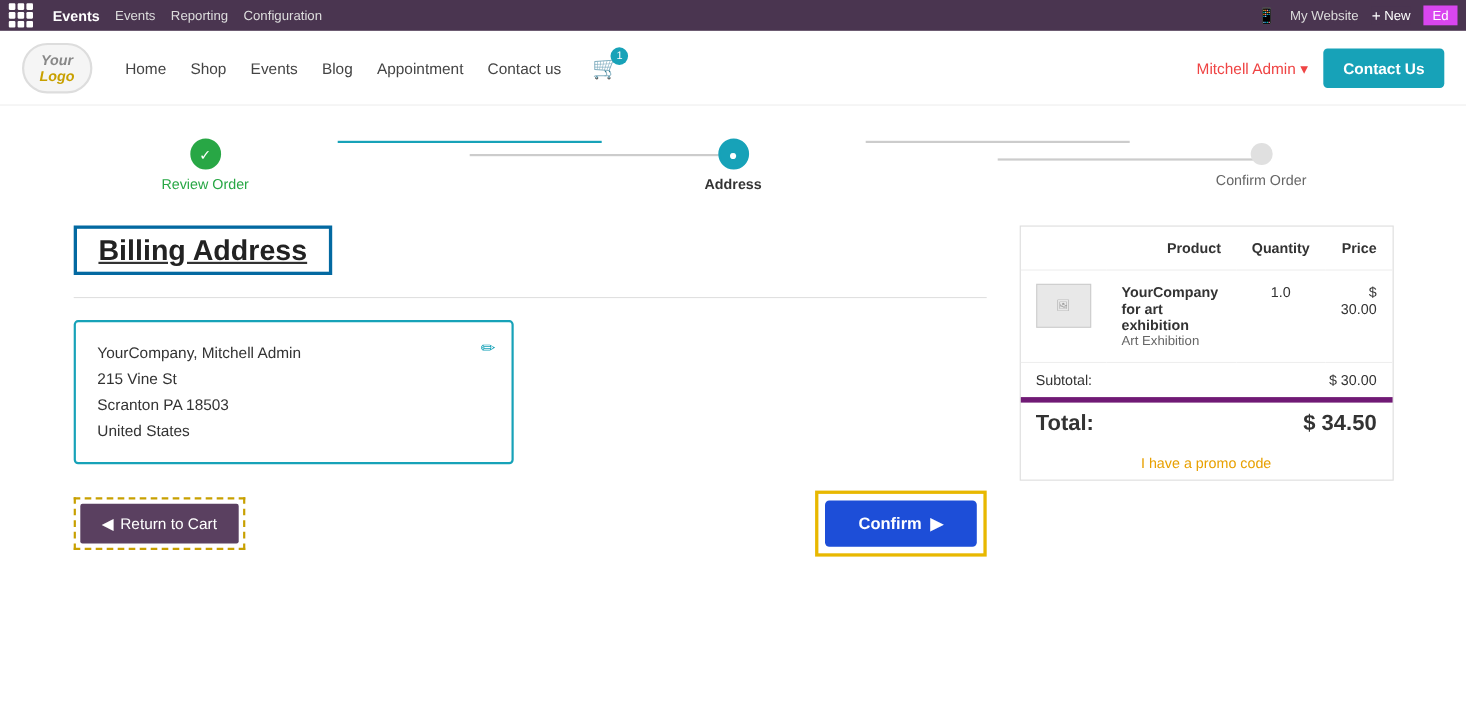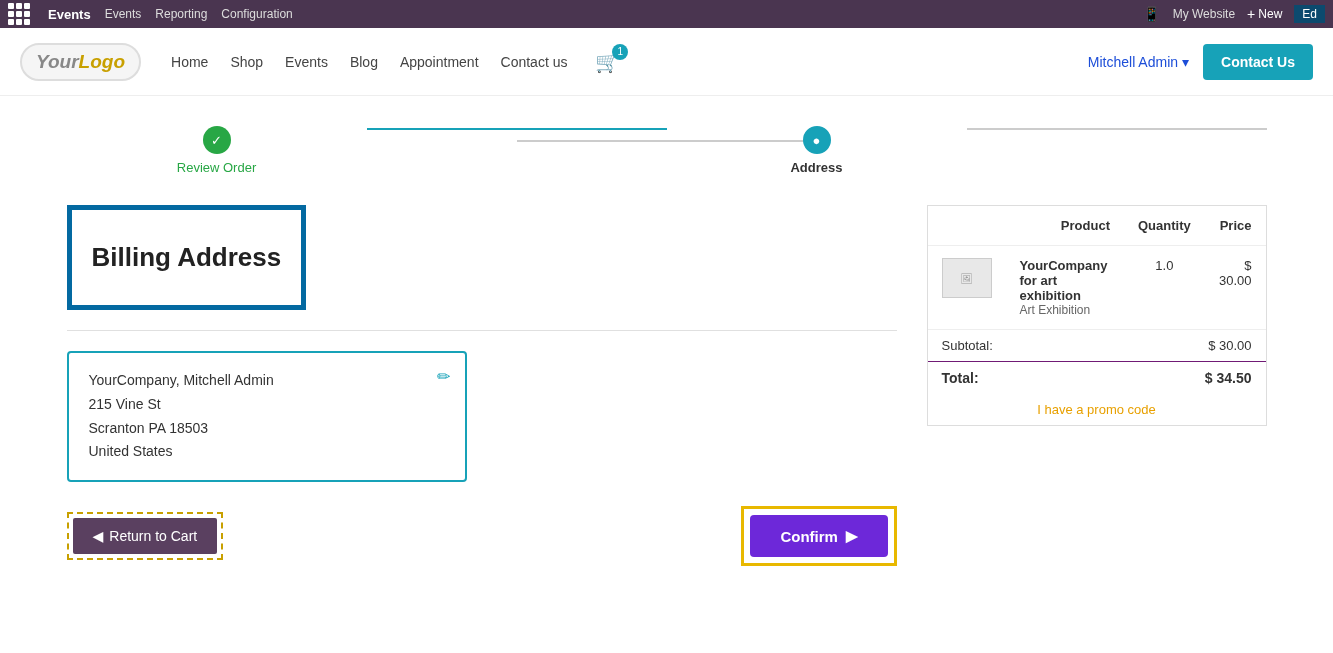--- a/index.html
+++ b/index.html
@@ -28,21 +28,21 @@
     .new-btn {
       background: #4a3550;
       border: none;
       color: #fff;
       font-size: 12px;
       cursor: pointer;
       display: flex; align-items: center; gap: 3px;
     }
     .new-btn .plus { font-size: 14px; }
     .edit-btn {
-      background: #0c4a6e;
+      background: #d946ef;
       color: #fff;
       border: none;
       padding: 2px 8px;
       font-size: 12px;
       cursor: pointer;
     }
 
     
     .website-nav {
       background: #fff;
@@ -51,44 +51,45 @@
       display: flex;
       align-items: center;
       padding: 0 20px;
       gap: 30px;
     }
     .logo-area {
       display: flex; align-items: center;
       background: #f5f5f5;
       border-radius: 50px;
       padding: 6px 14px;
-      font-size: 19px;
+      font-size: 13px;
       font-style: italic;
       color: #555;
       font-weight: bold;
       border: 2px solid #ddd;
+      flex-direction: column;
     }
     .logo-area .your { color: #888; }
     .logo-area .logo { color: #c8a000; }
     .nav-links { display: flex; gap: 22px; align-items: center; }
     .nav-links a { text-decoration: none; color: #444; font-size: 14px; }
     .cart-area { position: relative; margin-left: 6px; }
     .cart-icon { font-size: 20px; color: #555; }
     .cart-badge {
       position: absolute;
       top: -6px; right: -8px;
       background: #17a2b8;
       color: #fff;
       border-radius: 50%;
       font-size: 10px;
       width: 16px; height: 16px;
       display: flex; align-items: center; justify-content: center;
     }
     .nav-right { margin-left: auto; display: flex; align-items: center; gap: 14px; }
-    .user-btn { font-size: 14px; color: #1d4ed8; background: none; border: none; cursor: pointer; display: flex; align-items: center; gap: 4px; }
+    .user-btn { font-size: 14px; color: #ef4444; background: none; border: none; cursor: pointer; display: flex; align-items: center; gap: 4px; }
     .contact-us-btn {
       background: #17a2b8;
       color: #fff;
       border: none;
       padding: 10px 18px;
       border-radius: 4px;
       font-size: 14px;
       cursor: pointer;
       font-weight: bold;
     }
@@ -147,24 +148,25 @@
       display: flex;
       gap: 30px;
       align-items: flex-start;
     }
     .billing-left {
       flex: 1;
     }
 
     
     .billing-heading-box {
-      border: 5px solid #0369a1;
-      padding: 32px 20px;
+      border: 3px solid #0369a1;
+      padding: 4px 20px;
       margin-bottom: 20px;
       display: inline-block;
+      text-decoration: underline;
     }
     .billing-heading-box h2 {
       font-size: 26px;
       font-weight: bold;
       color: #222;
     }
 
     
     .divider-line {
       border: none;
@@ -213,21 +215,21 @@
       display: flex; align-items: center; gap: 6px;
       border-radius: 2px;
     }
 
     .confirm-btn-wrapper {
       border: 3px solid #e8b800;
       padding: 6px;
       display: inline-block;
     }
     .confirm-btn {
-      background: #6d28d9;
+      background: #1d4ed8;
       color: #fff;
       border: none;
       padding: 12px 30px;
       font-size: 15px;
       cursor: pointer;
       display: flex; align-items: center; gap: 8px;
       border-radius: 4px;
       font-weight: bold;
     }
 
@@ -262,21 +264,21 @@
       border: 1px solid #ccc;
       display: flex; align-items: center; justify-content: center;
       font-size: 10px; color: #999;
     }
     .product-name { font-weight: bold; font-size: 13px; }
     .product-sub { font-size: 12px; color: #666; }
     .qty-cell { text-align: center; font-size: 13px; }
     .price-cell { text-align: right; font-size: 13px; }
 
     .summary-row { display: flex; justify-content: space-between; padding: 8px 14px; font-size: 13px; }
-    .summary-row.bold { font-weight: bold; font-size: 14px; border-top: 1px solid #701a75; }
+    .summary-row.bold { font-weight: bold; font-size: 20px; border-top: 5px solid #701a75; }
     .promo-link { color: #e8a000; text-decoration: none; font-size: 13px; padding: 8px 14px; display: block; text-align: center; }
   </style>
 </head>
 <body>
 
 <div class="top-bar">
   <div class="top-bar-left">
     <div class="top-bar-apps">
       <span></span>
         <span></span>
@@ -338,20 +340,24 @@
     <div class="step-item">
       <div class="step-circle done">✓</div>
       <span class="step-label done-label">Review Order</span>
     </div>
     <div style="flex:1;height:2px;background:#17a2b8;position:relative;top:-22px;"></div>
     <div class="step-item">
       <div class="step-circle active">●</div>
       <span class="step-label active-label">Address</span>
     </div>
     <div style="flex:1;height:2px;background:#ccc;position:relative;top:-22px;"></div>
+    <div class="step-item">
+      <div class="step-circle inactive"></div>
+      <span class="step-label">Confirm Order</span>
+    </div>
   </div>
 
   <div class="billing-layout">
     <div class="billing-left">
 
       
       <div class="billing-heading-box">
         <h2>Billing Address</h2>
       </div>
 

